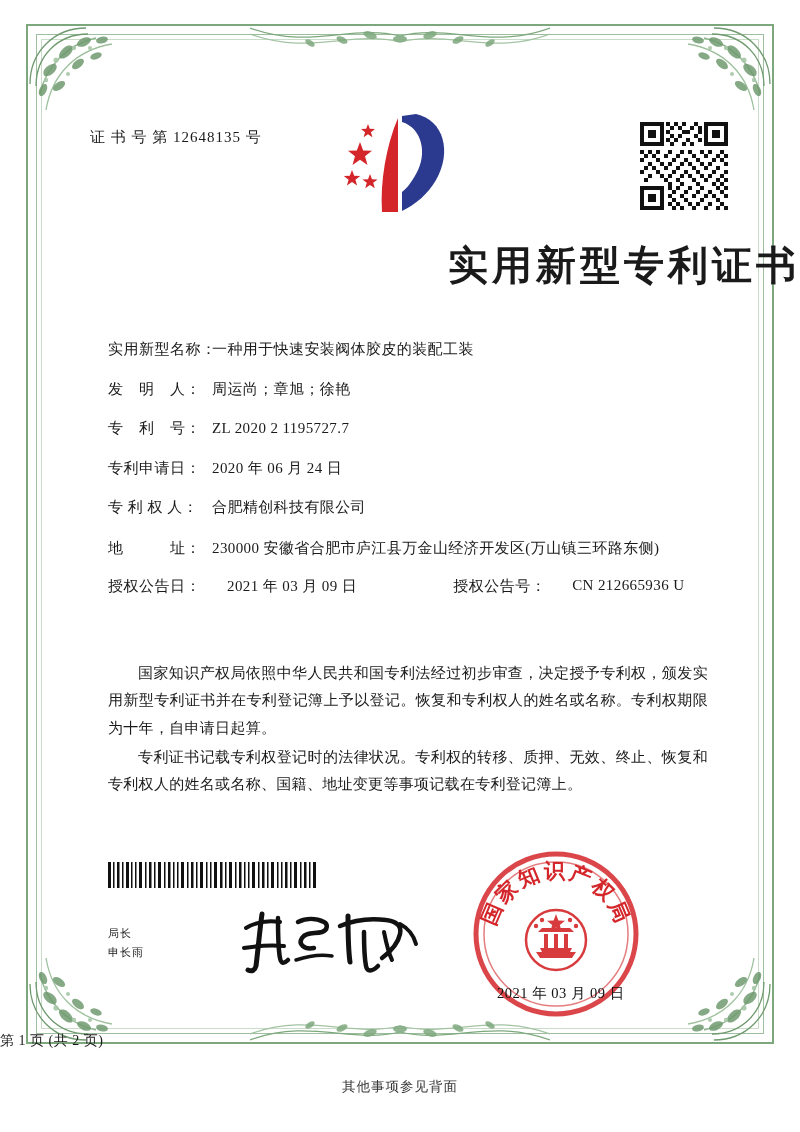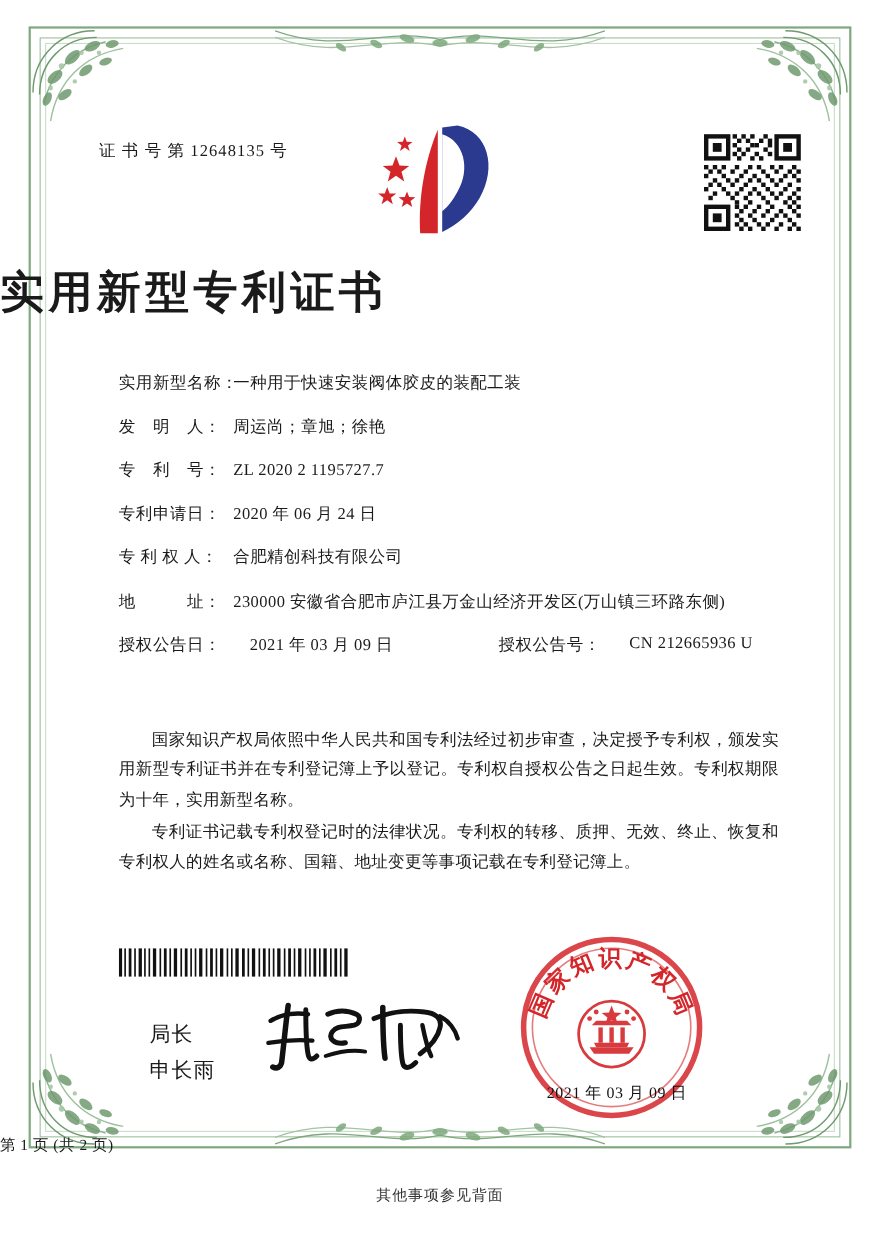--- a/index.html
+++ b/index.html
@@ -86,21 +86,21 @@
     position: absolute;
     left: 638px; top: 120px;
     width: 92px; height: 92px;
   }
 
   
   .title {
     position: absolute;
     left: 0; top: 238px;
     width: 800px;
-    text-align: left;
+    text-align: right;
     font-size: 40px;
     font-weight: bold;
     letter-spacing: 4px;
     font-family: "DejaVu Serif", "Liberation Serif", serif;
   }
 
   
   .fields {
     position: absolute;
     left: 108px; top: 338px;
@@ -155,24 +155,23 @@
   .barcode {
     position: absolute;
     left: 108px; top: 862px;
     width: 212px; height: 26px;
   }
 
   
   .sig-label {
     position: absolute;
     left: 108px; top: 924px;
-    font-size: 19px;
+    font-size: 11px;
     line-height: 1.75;
     letter-spacing: 1px;
-    margin-left: 28px;
   }
   .sig-script {
     position: absolute;
     left: 236px; top: 906px;
     width: 190px; height: 70px;
   }
 
   
   .seal {
     position: absolute;
@@ -556,21 +555,21 @@
       <div class="seg-label">授权公告日：</div>
       <div class="seg-value">2021 年 03 月 09 日</div>
       <div class="spacer"></div>
       <div class="seg-label">授权公告号：</div>
       <div class="seg-value">CN 212665936 U</div>
     </div>
 
   </div>
 
   <div class="paragraphs">
-    <p>国家知识产权局依照中华人民共和国专利法经过初步审查，决定授予专利权，颁发实用新型专利证书并在专利登记簿上予以登记。专利权自授权公告之日起生效。专利权期限为十年，实用新型名称。</p>
+    <p>国家知识产权局依照中华人民共和国专利法经过初步审查，决定授予专利权，颁发实用新型专利证书并在专利登记簿上予以登记。恢复和专利权人的姓名或名称。专利权期限为十年，自申请日起算。</p>
     <p>专利证书记载专利权登记时的法律状况。专利权的转移、质押、无效、终止、恢复和专利权人的姓名或名称、国籍、地址变更等事项记载在专利登记簿上。</p>
   </div>
 
   <div class="barcode">
     <svg width="212" height="26" viewBox="0 0 212 26">
       <g fill="#111">
         <rect x="0" y="0" width="3" height="26"></rect>
           <rect x="5" y="0" width="1.5" height="26"></rect>
         <rect x="9" y="0" width="2.5" height="26"></rect>
           <rect x="14" y="0" width="1.5" height="26"></rect>

